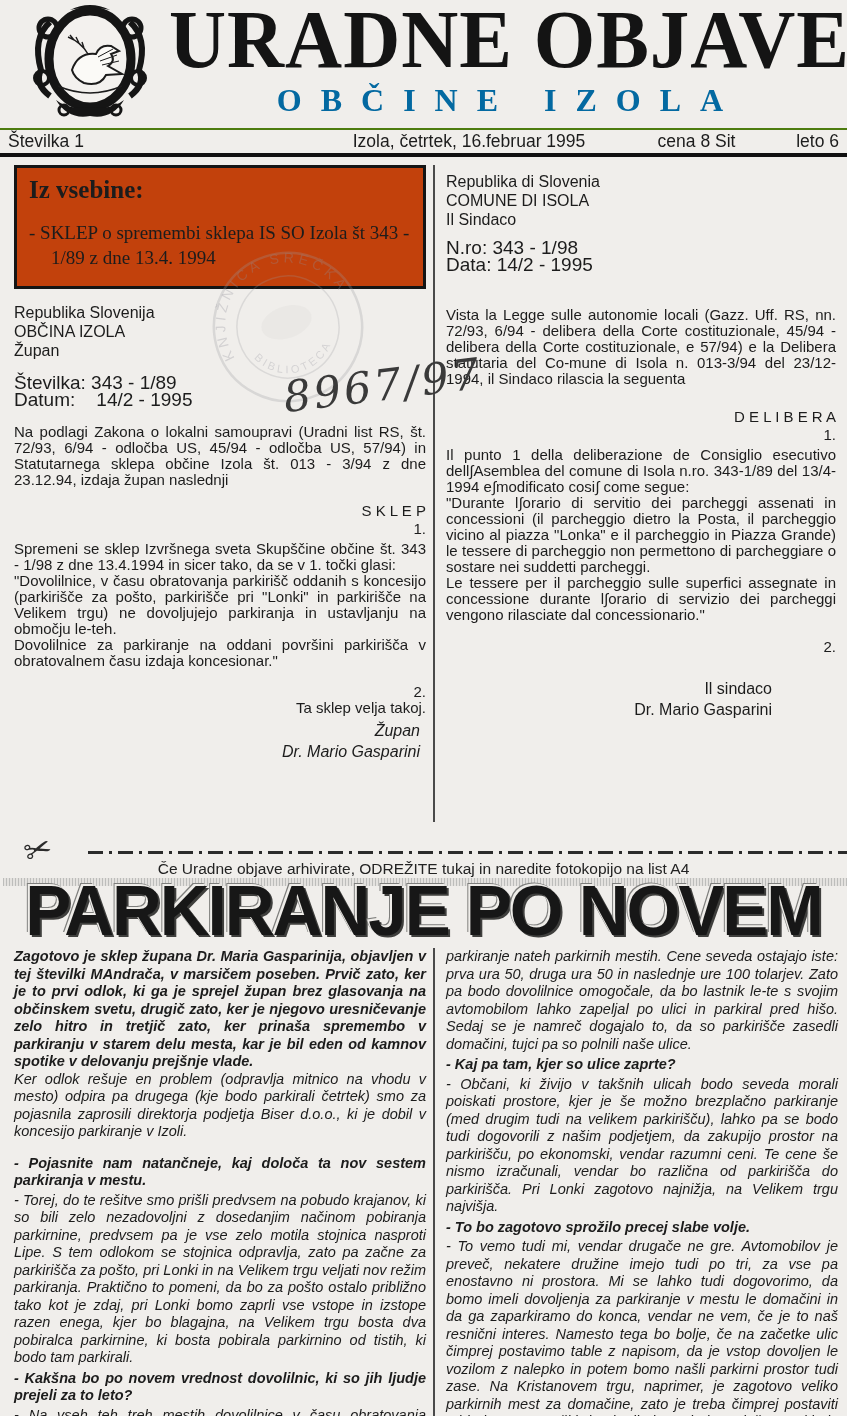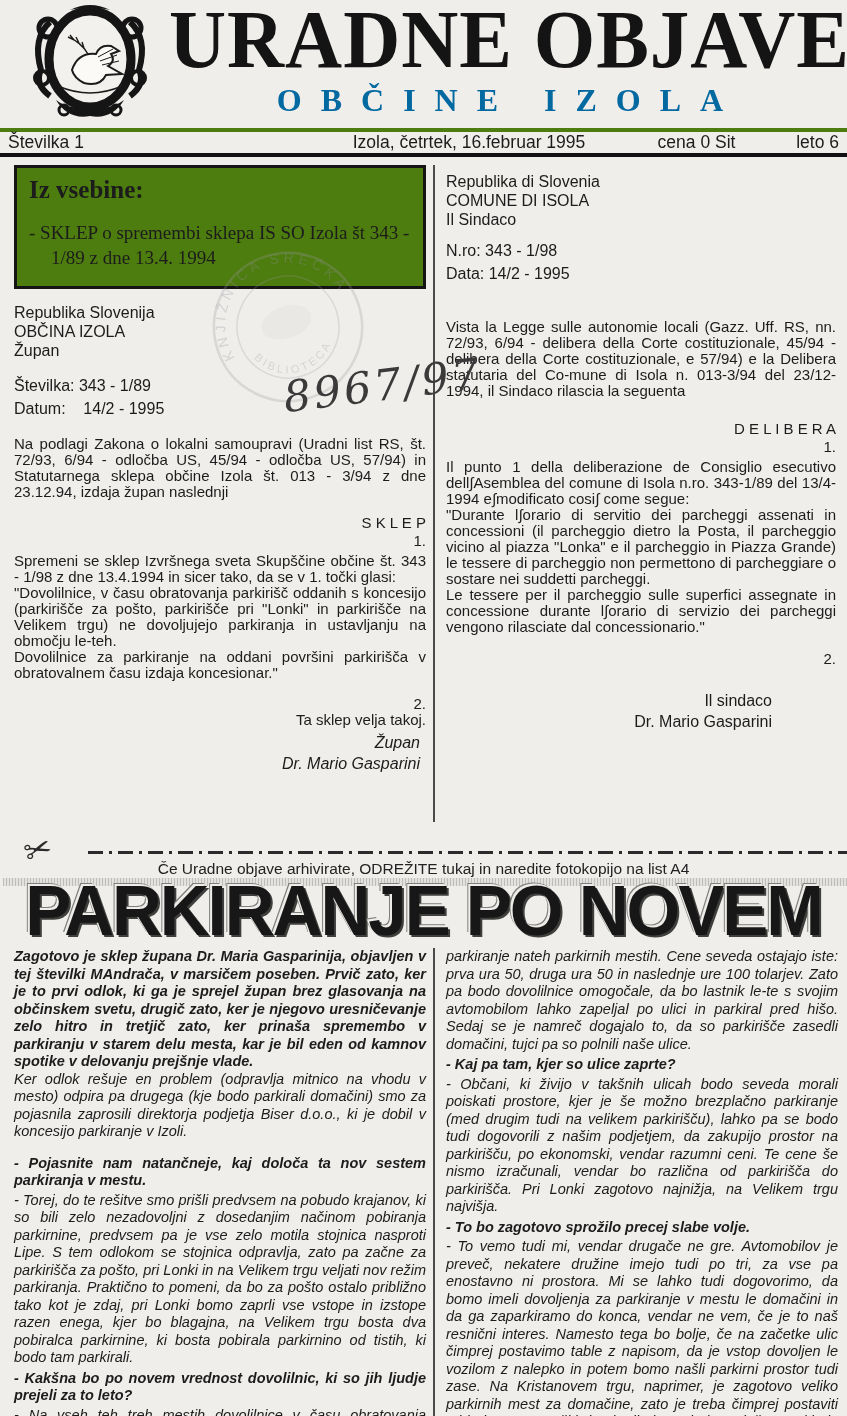--- a/index.html
+++ b/index.html
@@ -17,41 +17,41 @@
     line-height:76px;letter-spacing:1px;white-space:nowrap;color:#141414;
     transform:scaleY(1.04);transform-origin:top center;
   }
   .title2{
     font-family:"Liberation Serif",serif;font-weight:bold;font-size:32px;
     line-height:44px;letter-spacing:19px;white-space:nowrap;color:#0369a1;margin-top:2px;
   }
   
   .infobar{
     position:absolute;left:0;top:128px;width:847px;height:29px;box-sizing:border-box;
-    border-top:4px solid #4d7c0f;border-bottom:4px solid #111;
+    border-top:2px solid #4d7c0f;border-bottom:4px solid #111;
     display:grid;grid-template-columns:296px 330px 1fr 80px;align-items:center;
     padding:0 8px;font-size:17.5px;
   }
   .infobar .c{text-align:center}.infobar .r{text-align:right}
   
   .vdiv1{position:absolute;left:433px;top:165px;width:1.5px;height:657px;background:#4a4a4a;}
   .vdiv2{position:absolute;left:433px;top:948px;width:1.5px;height:468px;background:#4a4a4a;}
   .col-left{position:absolute;left:14px;top:165px;width:412px;}
   .col-right{position:absolute;left:446px;top:172px;width:390px;}
   .contents-box{
-    border:3px solid #151515;padding:8px 12px 16px 12px;margin-bottom:14px;background:#4d7c0f;
+    border:3px solid #151515;padding:8px 12px 16px 12px;margin-bottom:14px;background:#c2410c;
   }
   .contents-title{font-family:"Liberation Serif",serif;font-weight:bold;font-size:25px;margin-bottom:16px;}
   .contents-item{
     font-family:"Liberation Serif",serif;font-size:19px;line-height:25px;
     padding-left:22px;text-indent:-22px;
   }
   .docp{font-size:15px;line-height:16px;text-align:justify;white-space:pre-wrap;}
   .orgblock{font-size:16px;line-height:19px;white-space:pre-wrap;margin-bottom:14px;}
-  .refblock{font-size:16px;line-height:23px;white-space:pre-wrap;margin-bottom:16px;}
+  .refblock{font-size:19px;line-height:17px;white-space:pre-wrap;margin-bottom:16px;}
   .centerline{font-size:15px;line-height:16px;text-align:right;}
   .sp-top6{margin-top:6px}.sp-top10{margin-top:10px}.sp-top2{margin-top:2px}.sp-top4{margin-top:4px}
   .sp-top16{margin-top:16px}.sp-top22{margin-top:22px}
   .sign{font-size:16px;line-height:21px;text-align:right;white-space:pre-wrap;}
   .sign.l{padding-right:6px;margin-top:4px;font-style:italic;}
   .sign.r{padding-right:64px;margin-top:23px;}
   .rc-org{margin-bottom:10px}.rc-ref{margin-bottom:34px}
   
   .stamp{position:absolute;left:203px;top:242px;width:170px;height:170px;opacity:.55;transform:rotate(-18deg);}
   .handnum{
@@ -114,21 +114,21 @@
   </svg>
   <div class="mast-titles">
     <div class="title1">URADNE OBJAVE</div>
     <div class="title2">OBČINE IZOLA</div>
   </div>
 </div>
 
 <div class="infobar">
   <span>Številka 1</span>
   <span class="c">Izola, četrtek, 16.februar 1995</span>
-  <span class="c">cena 0 Sit</span>
+  <span class="c">cena 8 Sit</span>
   <span class="r">leto 6</span>
 </div>
 
 <div class="vdiv1"></div>
 <div class="vdiv2"></div>
 
 <div class="col-left">
   <div class="contents-box">
     <div class="contents-title">Iz vsebine:</div>
     <div class="contents-item">-  SKLEP o spremembi sklepa IS SO Izola št 343 - 1/89 z dne 13.4. 1994</div>
@@ -186,21 +186,21 @@
 
 <div class="scissors">✂</div>
 <div class="cutrule"></div>
 <div class="cuttext">Če Uradne objave arhivirate, ODREŽITE tukaj in naredite fotokopijo na list A4</div>
 <div class="halftone"></div>
 
 <div class="headline">PARKIRANJE PO NOVEM</div>
 
 <div class="art art-left">
   <p class="lead">Zagotovo je sklep župana Dr. Maria Gasparinija, objavljen v tej številki MAndrača, v marsičem poseben. Prvič zato, ker je to prvi odlok, ki ga je sprejel župan brez glasovanja na občinskem svetu, drugič zato, ker je njegovo uresničevanje zelo hitro in tretjič zato, ker prinaša spremembo v parkiranju v starem delu mesta, kar je bil eden od kamnov spotike v delovanju prejšnje vlade.</p>
-  <p>Ker odlok rešuje en problem (odpravlja mitnico na vhodu v mesto) odpira pa drugega (kje bodo parkirali domačini) smo za pojasnila zaprosili direktorja podjetja Biser d.o.o., ki je dobil v koncesijo parkiranje v Izoli.</p>
+  <p>Ker odlok rešuje en problem (odpravlja mitnico na vhodu v mesto) odpira pa drugega (kje bodo parkirali četrtek) smo za pojasnila zaprosili direktorja podjetja Biser d.o.o., ki je dobil v koncesijo parkiranje v Izoli.</p>
   <p class="q gap">- Pojasnite nam natančneje, kaj določa ta nov sestem parkiranja v mestu.</p>
   <p>- Torej, do te rešitve smo prišli predvsem na pobudo krajanov, ki so bili zelo nezadovoljni z dosedanjim načinom pobiranja parkirnine, predvsem pa je vse zelo motila stojnica nasproti Lipe. S tem odlokom se stojnica odpravlja, zato pa začne za parkirišča za pošto, pri Lonki in na Velikem trgu veljati nov režim parkiranja. Praktično to pomeni, da bo za pošto ostalo približno tako kot je zdaj, pri Lonki bomo zaprli vse vstope in izstope razen enega, kjer bo blagajna, na Velikem trgu bosta dva pobiralca parkirnine, ki bosta pobirala parkirnino od tistih, ki bodo tam parkirali.</p>
   <p class="q">- Kakšna bo po novem vrednost dovolilnic, ki so jih ljudje prejeli za to leto?</p>
   <p>- Na vseh teh treh mestih dovolilnice v času obratovanja parkirišča ne veljajo ampak bodo morali tudi lastniki plačati</p>
 </div>
 
 <div class="art art-right">
   <p>parkiranje nateh parkirnih mestih. Cene seveda ostajajo iste: prva ura 50, druga ura 50 in naslednje ure 100 tolarjev. Zato pa bodo dovolilnice omogočale, da bo lastnik le-te s svojim avtomobilom lahko zapeljal po ulici in parkiral pred hišo. Sedaj se je namreč dogajalo to, da so parkirišče zasedli domačini, tujci pa so polnili naše ulice.</p>
   <p class="q">- Kaj pa tam, kjer so ulice zaprte?</p>
   <p>- Občani, ki živijo v takšnih ulicah bodo seveda morali poiskati prostore, kjer je še možno brezplačno parkiranje (med drugim tudi na velikem parkirišču), lahko pa se bodo tudi dogovorili z našim podjetjem, da zakupijo prostor na parkirišču, po ekonomski, vendar razumni ceni. Te cene še nismo izračunali, vendar bo različna od parkirišča do parkirišča. Pri Lonki zagotovo najnižja, na Velikem trgu najvišja.</p>

